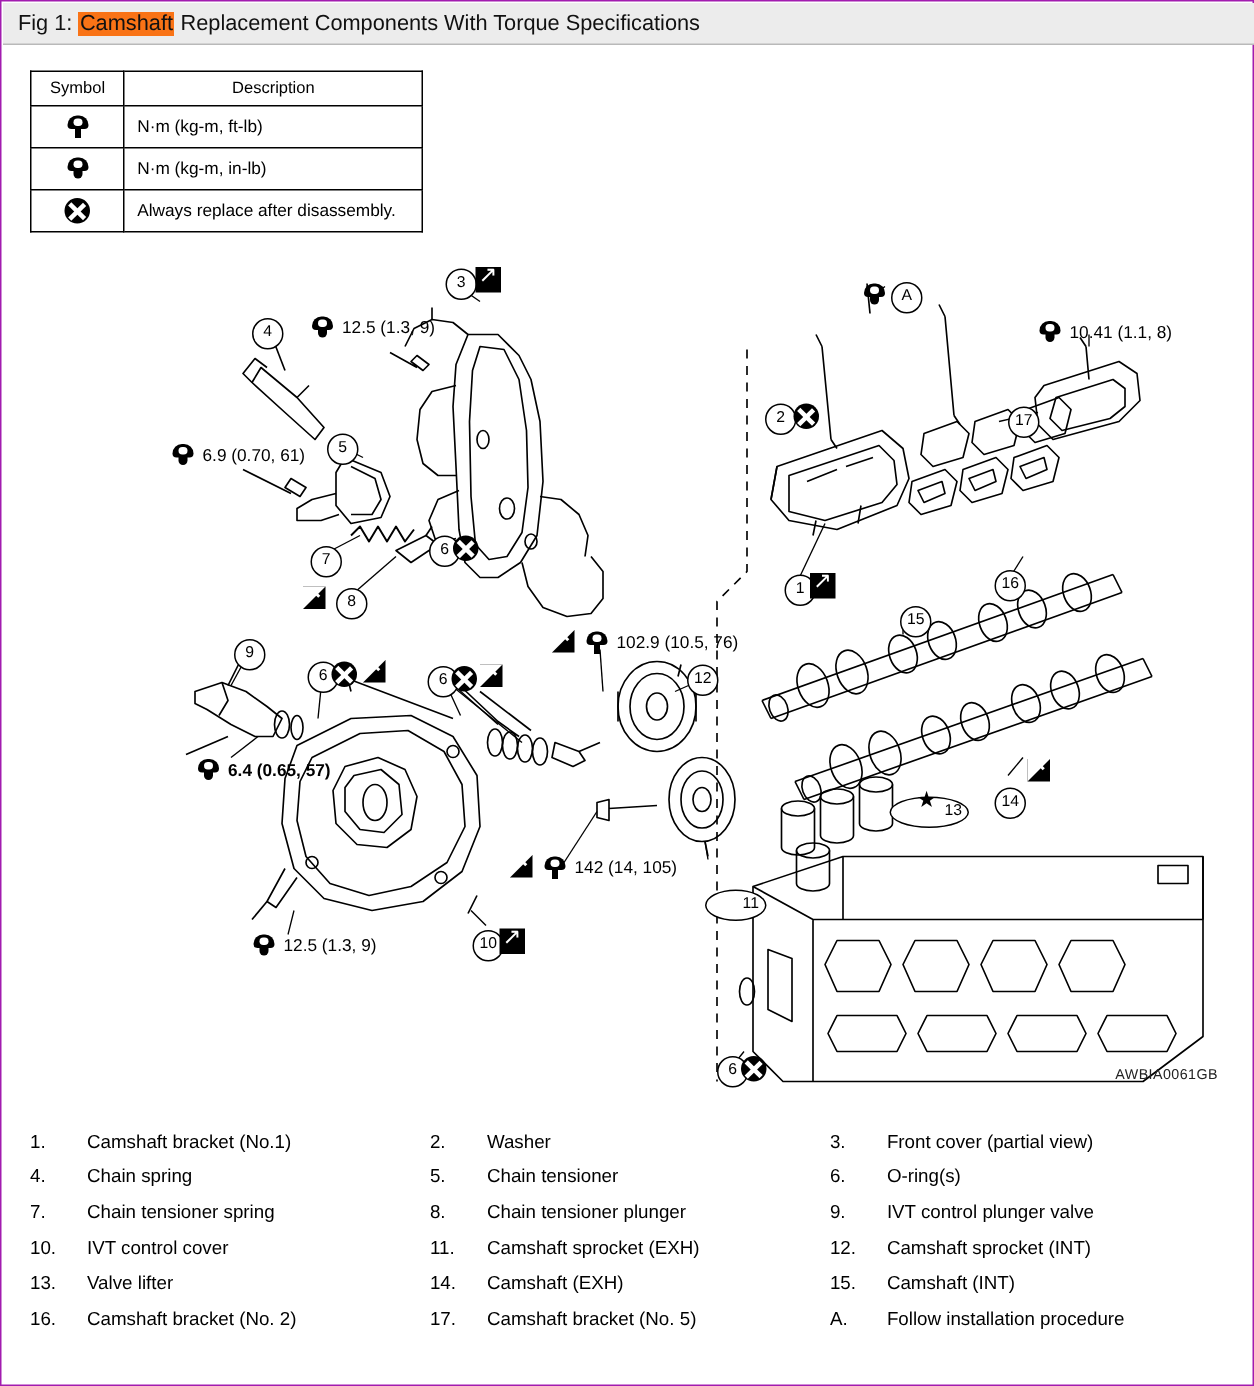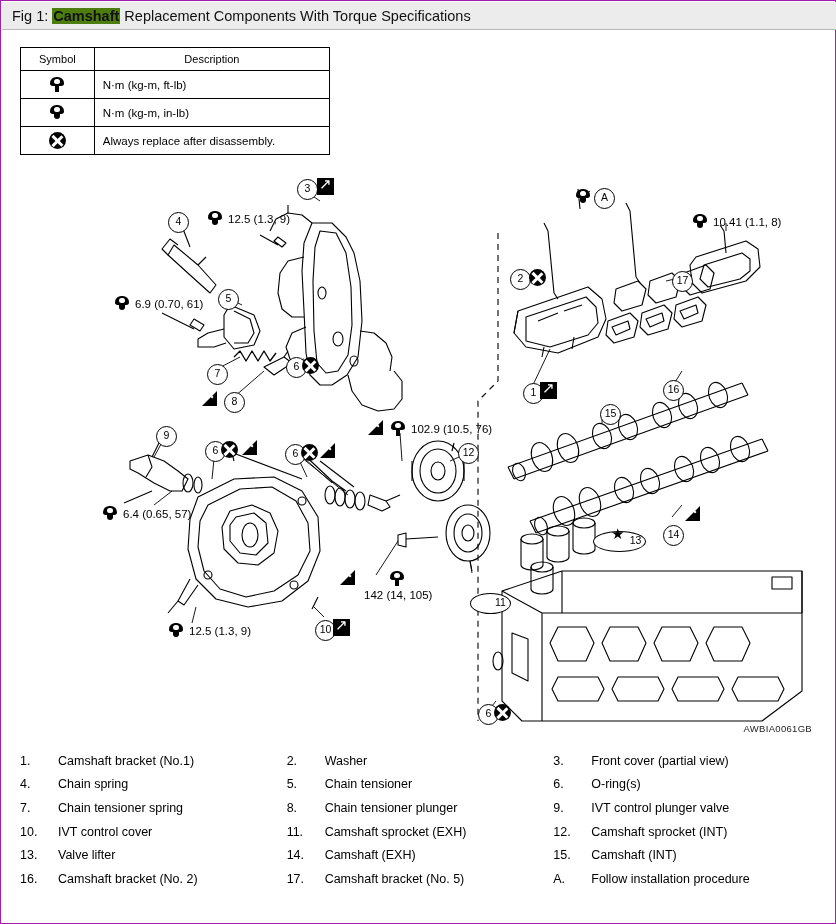--- a/index.html
+++ b/index.html
@@ -33,33 +33,32 @@
     border-bottom: 1px solid #b9b9b9;
     box-sizing: border-box;
     display: flex;
     align-items: center;
     padding-left: 10px;
     font-size: 14.5px;
     color: #111;
     white-space: nowrap;
   }
   .title-bar .hl {
-    background: #4d7c0f;
+    background: #f97316;
     padding: 0 1px;
-    font-weight: bold;
   }
   .title-bar span { display: inline-block; }
   .title-seg { margin-right: 4px; }
 
   
   .legend {
     position: absolute;
     left: 19px;
     top: 46px;
-    width: 310px;
+    width: 262px;
     border: 1px solid #000;
     border-collapse: collapse;
     font-size: 11px;
     background: #fff;
   }
   .legend td, .legend th {
     border: 1px solid #000;
     padding: 0;
     text-align: center;
     vertical-align: middle;
@@ -204,21 +203,21 @@
     white-space: nowrap;
     display: flex;
     align-items: center;
     gap: 3px;
   }
   .torque .txt { margin-left: 2px; }
 
   .code {
     position: absolute;
     right: 24px;
-    bottom: 2px;
+    bottom: 14px;
     font-size: 9.5px;
     letter-spacing: 0.3px;
     color: #222;
   }
 
   
   .parts {
     position: absolute;
     left: 19px;
     top: 748px;
@@ -526,39 +525,39 @@
           <i></i>
         </span>
       <span class="txt">12.5 (1.3, 9)</span>
     </div>
     <div class="torque" style="left:112px; top:135px;">
       <span class="glyph g-inlb">
           <i></i>
         </span>
       <span class="txt">6.9 (0.70, 61)</span>
     </div>
-    <div class="torque" style="left:100px; top:345px;">
+    <div class="torque" style="left:129px; top:345px;font-weight:bold;">
       <span class="glyph g-inlb">
           <i></i>
         </span>
       <span class="txt">6.4 (0.65, 57)</span>
     </div>
     <div class="torque" style="left:166px; top:462px;">
       <span class="glyph g-inlb">
           <i></i>
         </span>
       <span class="txt">12.5 (1.3, 9)</span>
     </div>
     <div class="torque" style="left:388px; top:260px;">
       <span class="glyph g-ftlb">
           <i></i>
         </span>
       <span class="txt">102.9 (10.5, 76)</span>
     </div>
-    <div class="torque" style="left:360px; top:410px;flex-direction:column;">
+    <div class="torque" style="left:360px; top:410px;">
       <span class="glyph g-ftlb">
           <i></i>
         </span>
       <span class="txt">142 (14, 105)</span>
     </div>
     <div class="torque" style="left:690px; top:53px;">
       <span class="glyph g-inlb">
           <i></i>
         </span>
       <span class="txt">10.41 (1.1, 8)</span>

